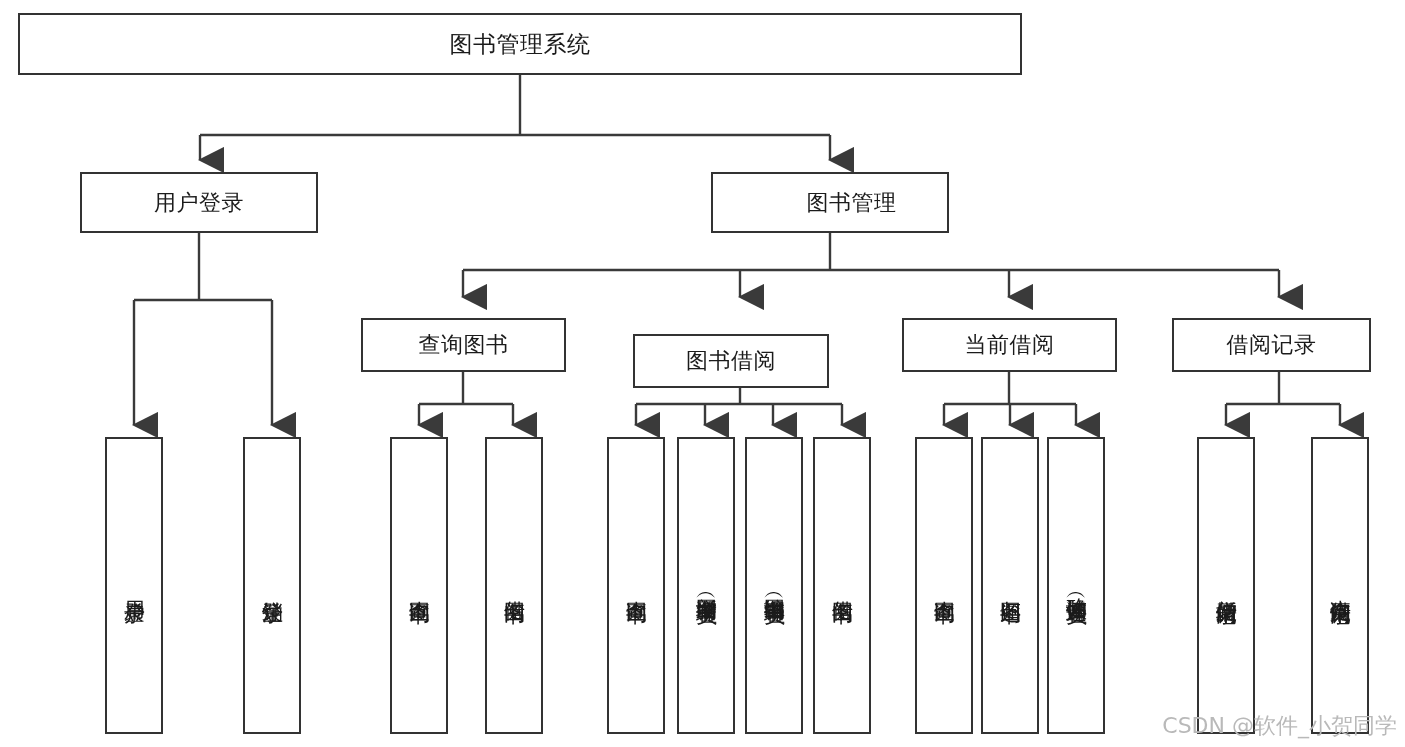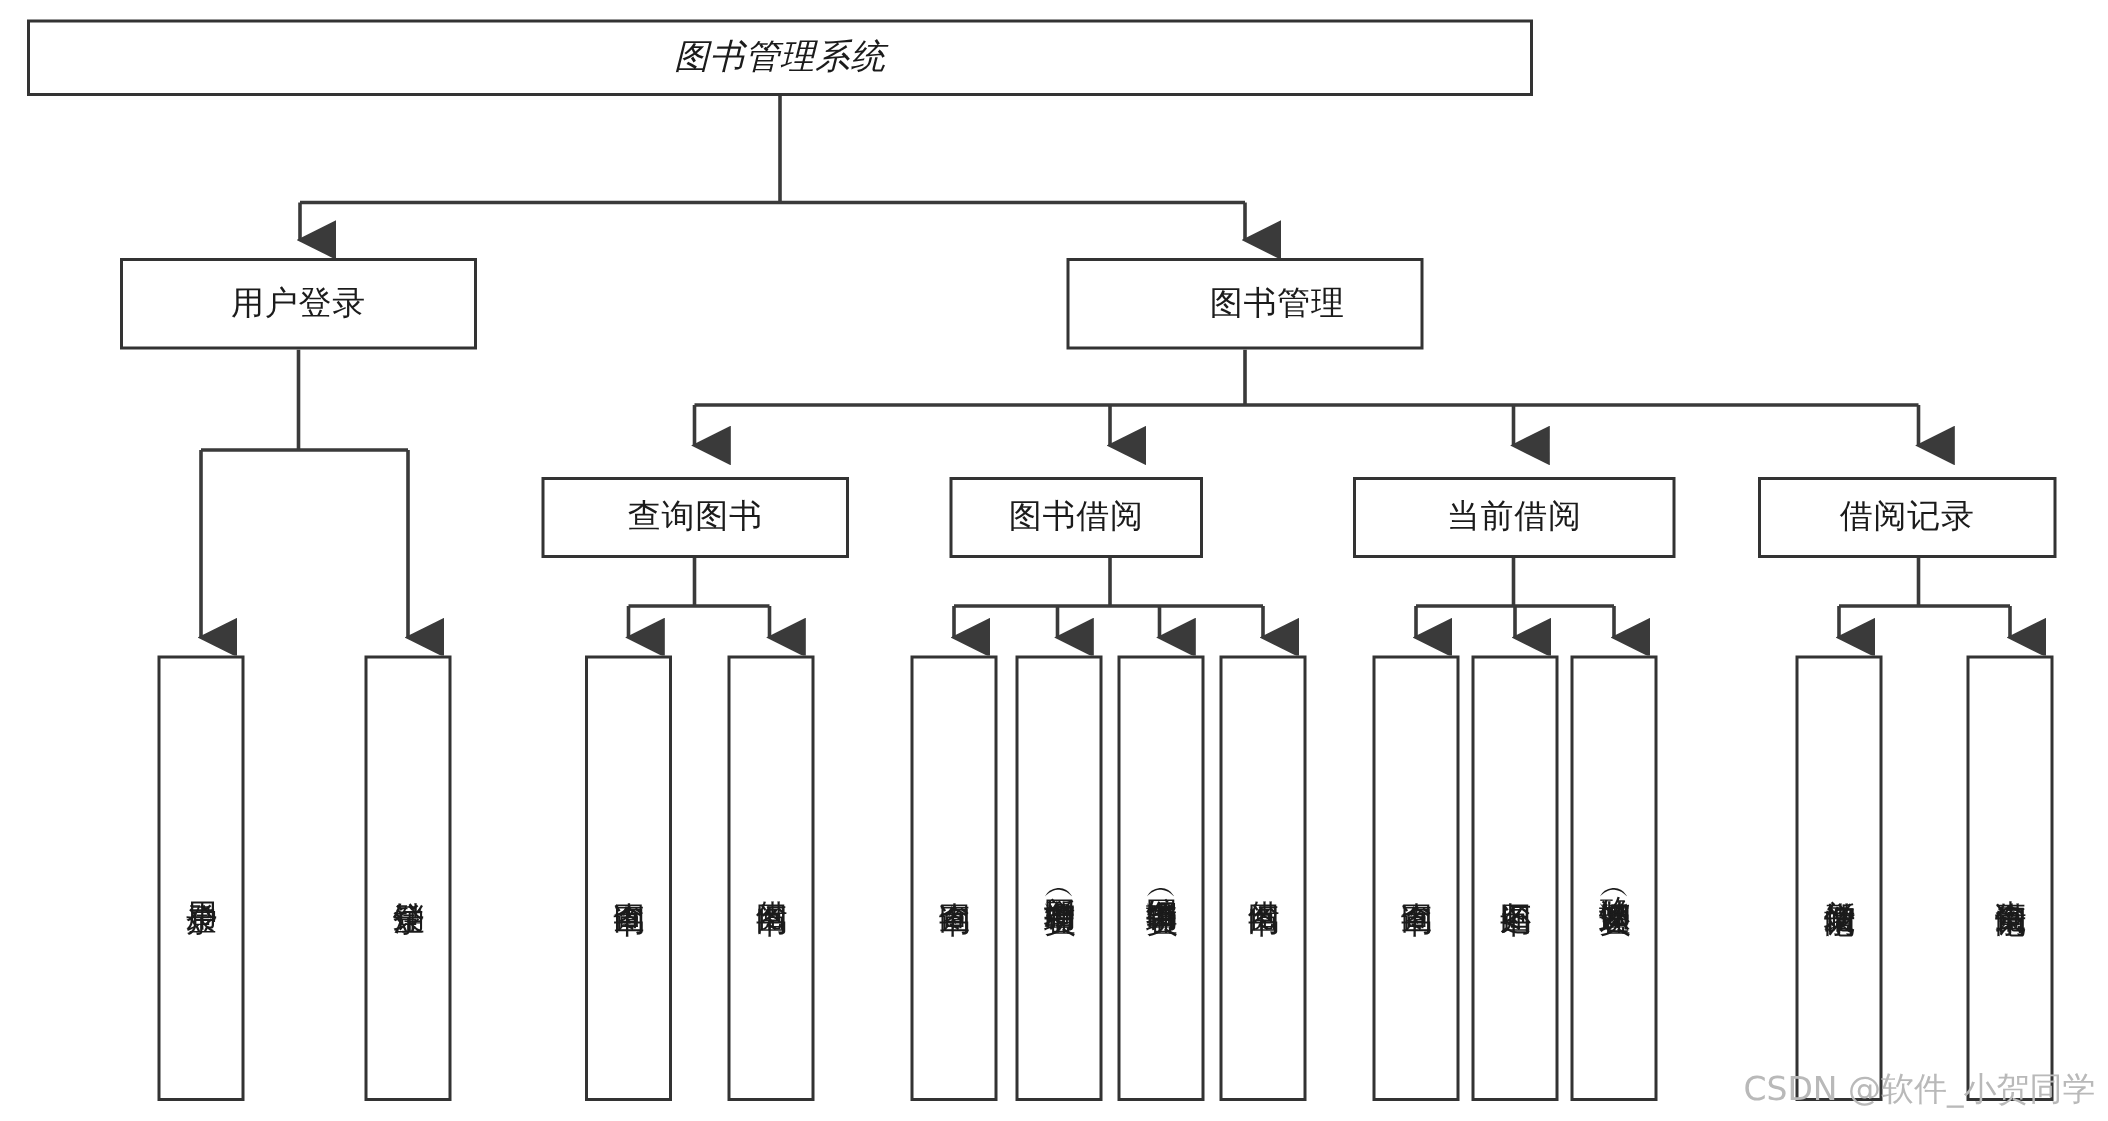--- a/index.html
+++ b/index.html
@@ -121,37 +121,37 @@
       <path d="M 1010 404 L 1010 425" marker-end="url(#arw)"></path>
       <path d="M 1076 404 L 1076 425" marker-end="url(#arw)"></path>
 
       <path d="M 1279 372 L 1279 404"></path>
       <path d="M 1226 404 L 1340 404"></path>
       <path d="M 1226 404 L 1226 425" marker-end="url(#arw)"></path>
       <path d="M 1340 404 L 1340 425" marker-end="url(#arw)"></path>
     </g>
   </svg>
 
-  <div class="node h root" style="left:18px; top:13px; width:1004px; height:51px;font-style:italic;">
+  <div class="node h root" style="left:18px; top:13px; width:1004px; height:62px;">
     <span class="lbl">图书管理系统</span>
   </div>
 
   <div class="node h" style="left:80px; top:172px; width:238px; height:61px;">
     <span class="lbl">用户登录</span>
   </div>
 
   <div class="node h" style="left:711px; top:172px; width:238px; height:61px;padding-left:43px;">
     <span class="lbl">图书管理</span>
   </div>
 
   <div class="node h" style="left:361px; top:318px; width:205px; height:54px;">
     <span class="lbl">查询图书</span>
   </div>
 
-  <div class="node h" style="left:633px; top:318px; width:169px; height:54px;">
+  <div class="node h" style="left:633px; top:334px; width:196px; height:54px;">
     <span class="lbl">图书借阅</span>
   </div>
 
   <div class="node h" style="left:902px; top:318px; width:215px; height:54px;">
     <span class="lbl">当前借阅</span>
   </div>
 
   <div class="node h" style="left:1172px; top:318px; width:199px; height:54px;">
     <span class="lbl">借阅记录</span>
   </div>

